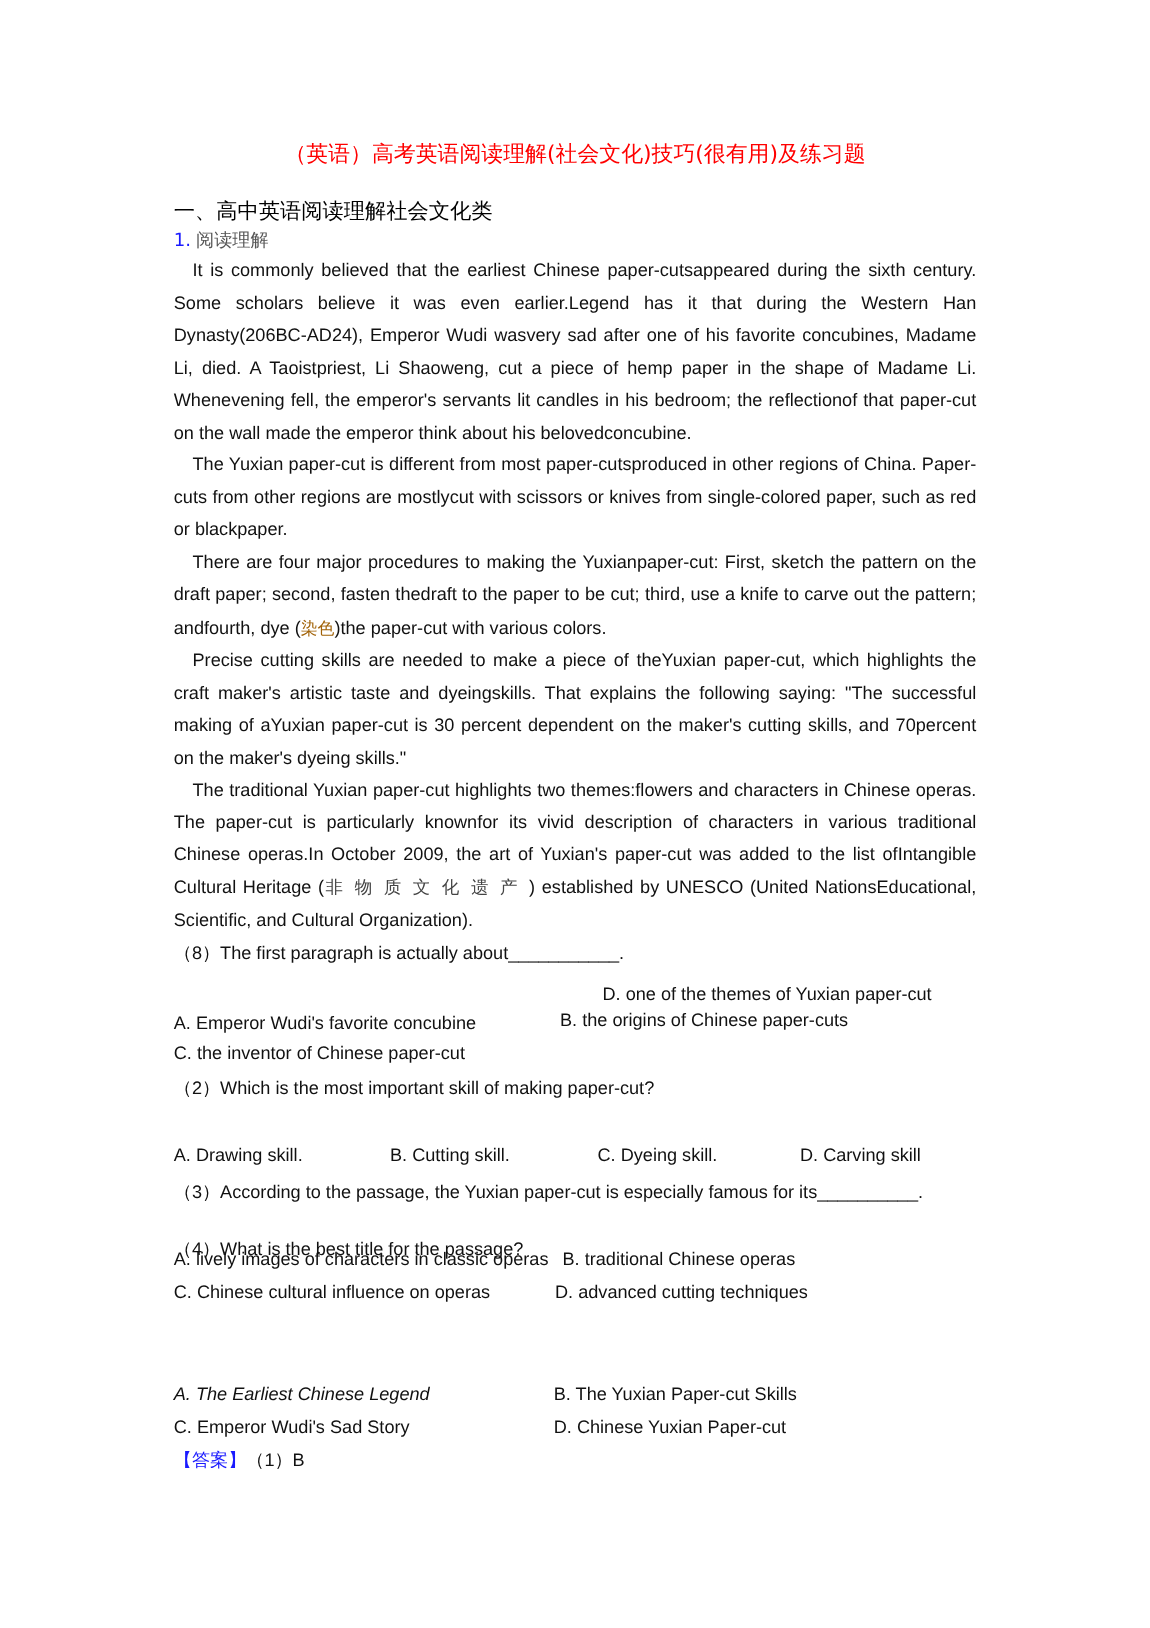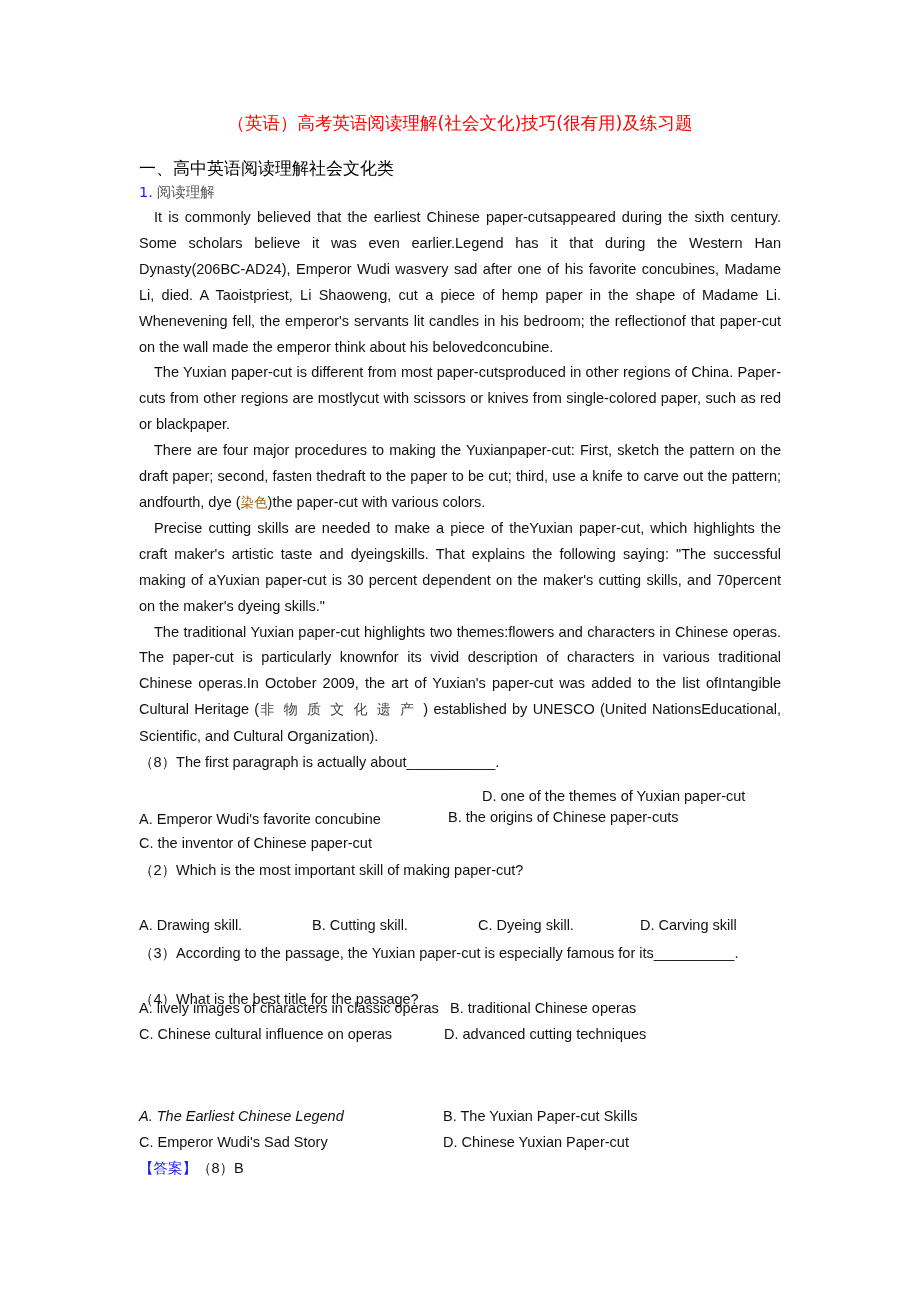--- a/index.html
+++ b/index.html
@@ -58,15 +58,15 @@
   <div class="opt" style="left:0;top:1026px;">C. Chinese cultural influence on operas</div>
   <div class="opt" style="left:305px;top:1026px;">D. advanced cutting techniques</div>
 
   <div class="q" style="top:990px;">（4）What is the best title for the passage?</div>
   <div class="opt" style="left:0;top:1108px;font-style:italic;">A. The Earliest Chinese Legend</div>
   <div class="opt" style="left:304px;top:1108px;">B. The Yuxian Paper-cut Skills</div>
   <div class="opt" style="left:0;top:1134px;">C. Emperor Wudi's Sad Story</div>
   <div class="opt" style="left:304px;top:1134px;">D. Chinese Yuxian Paper-cut</div>
 
   <div class="answer">
-    <span class="tag">【答案】</span><span>（8）B</span>
+    <span class="tag">【答案】</span><span>（1）B</span>
   </div>
 </div>
 
 </body></html>

